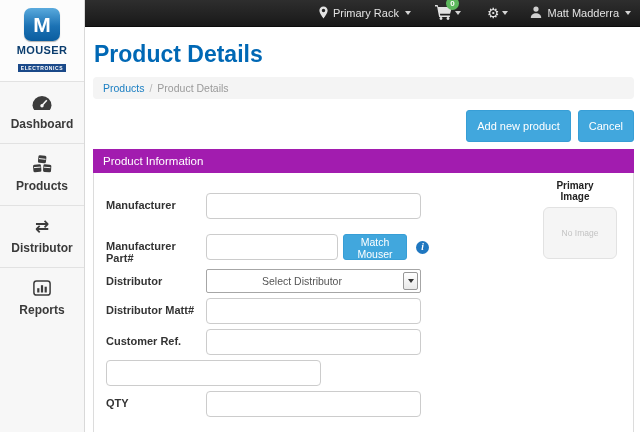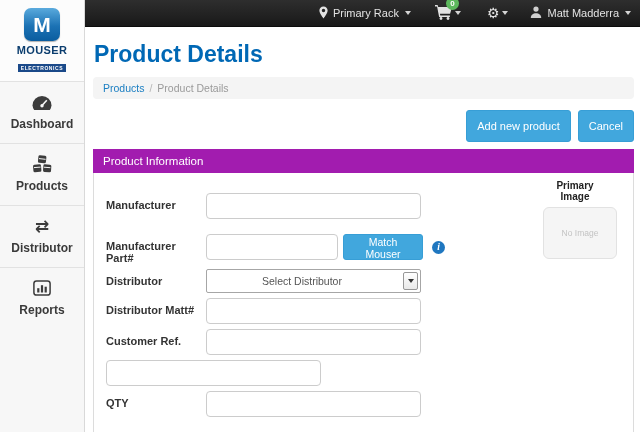--- a/index.html
+++ b/index.html
@@ -87,21 +87,21 @@
   .frow { display:flex; margin-bottom:5px; }
   .frow.gap-lg { margin-bottom:15px; }
   .flabel { flex:0 0 100px; width:100px; font-size:11px; font-weight:bold; color:#333; padding-top:6px; }
   .fctrl { display:flex; align-items:flex-start; }
   .tinput {
     width:215px; height:26px; border:1px solid #ccc; border-radius:4px;
     padding:0 6px; font-size:11px; font-family:inherit; background:#fff;
   }
   .tinput.short { width:132px; }
   .btn-match {
-    height:26px; width:80px; margin-left:5px;
+    height:26px; width:64px; margin-left:5px;
     background:#41a7dd; border:1px solid #379ed6; color:#fff;
     border-radius:3px; font-size:10.5px; font-family:inherit; cursor:pointer;
   }
   .info-icon {
     width:13px; height:13px; border-radius:50%; background:#1f77c0;
     color:#fff; font-size:9.5px; font-weight:bold; font-style:italic;
     font-family:"Liberation Serif", serif;
     text-align:center; line-height:13px; margin-left:9px; margin-top:7px; cursor:pointer;
   }
   .fselect {

